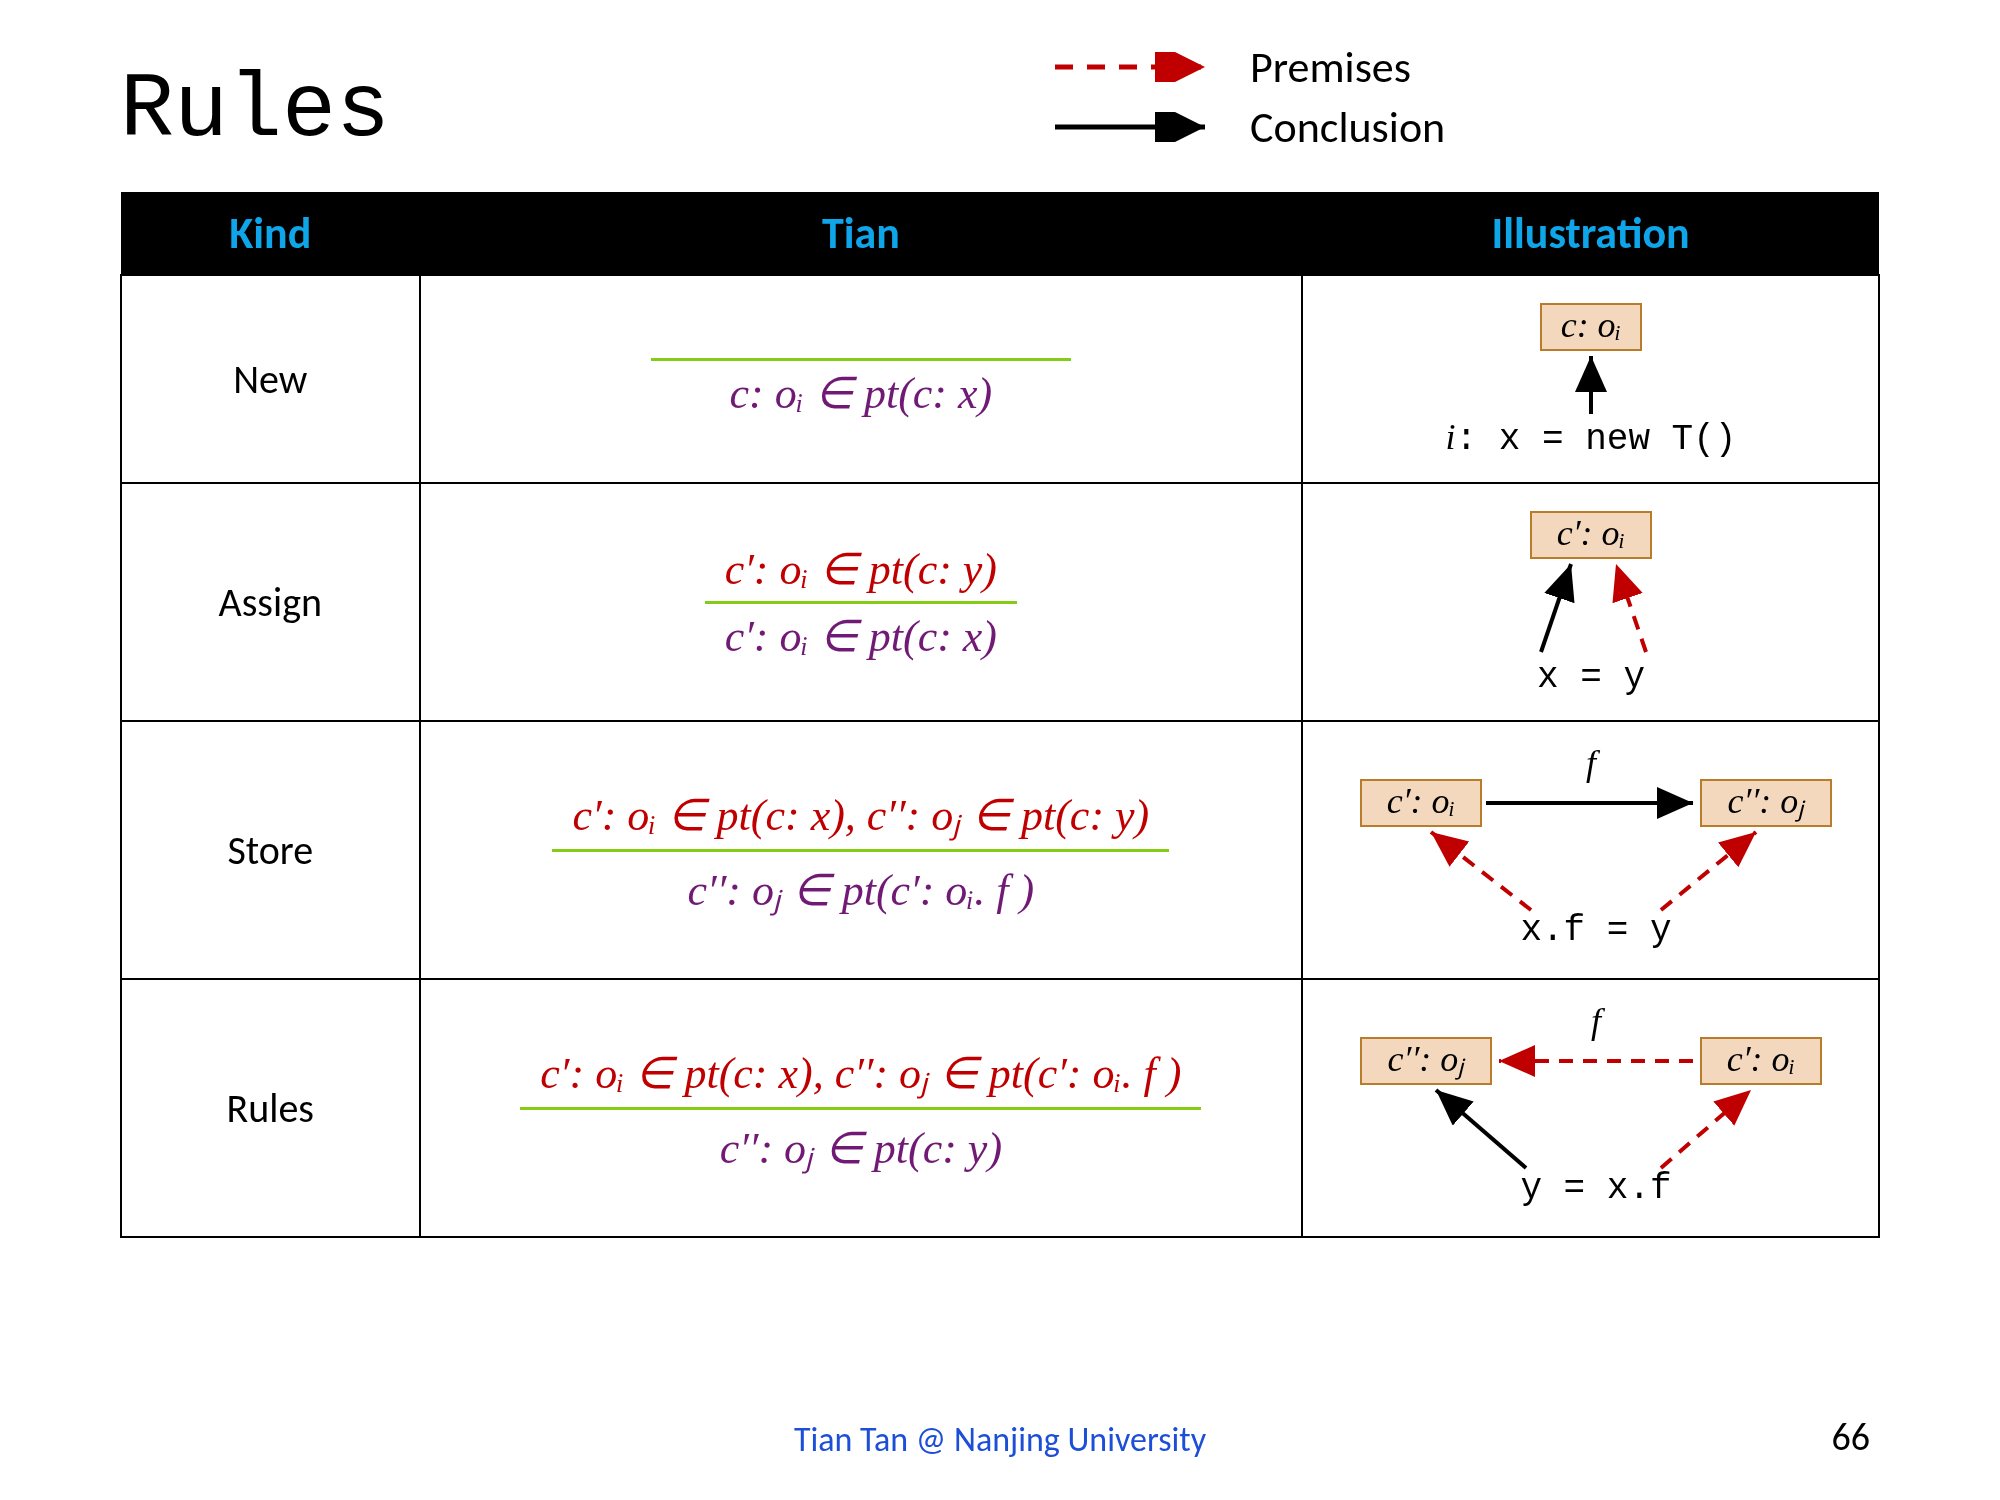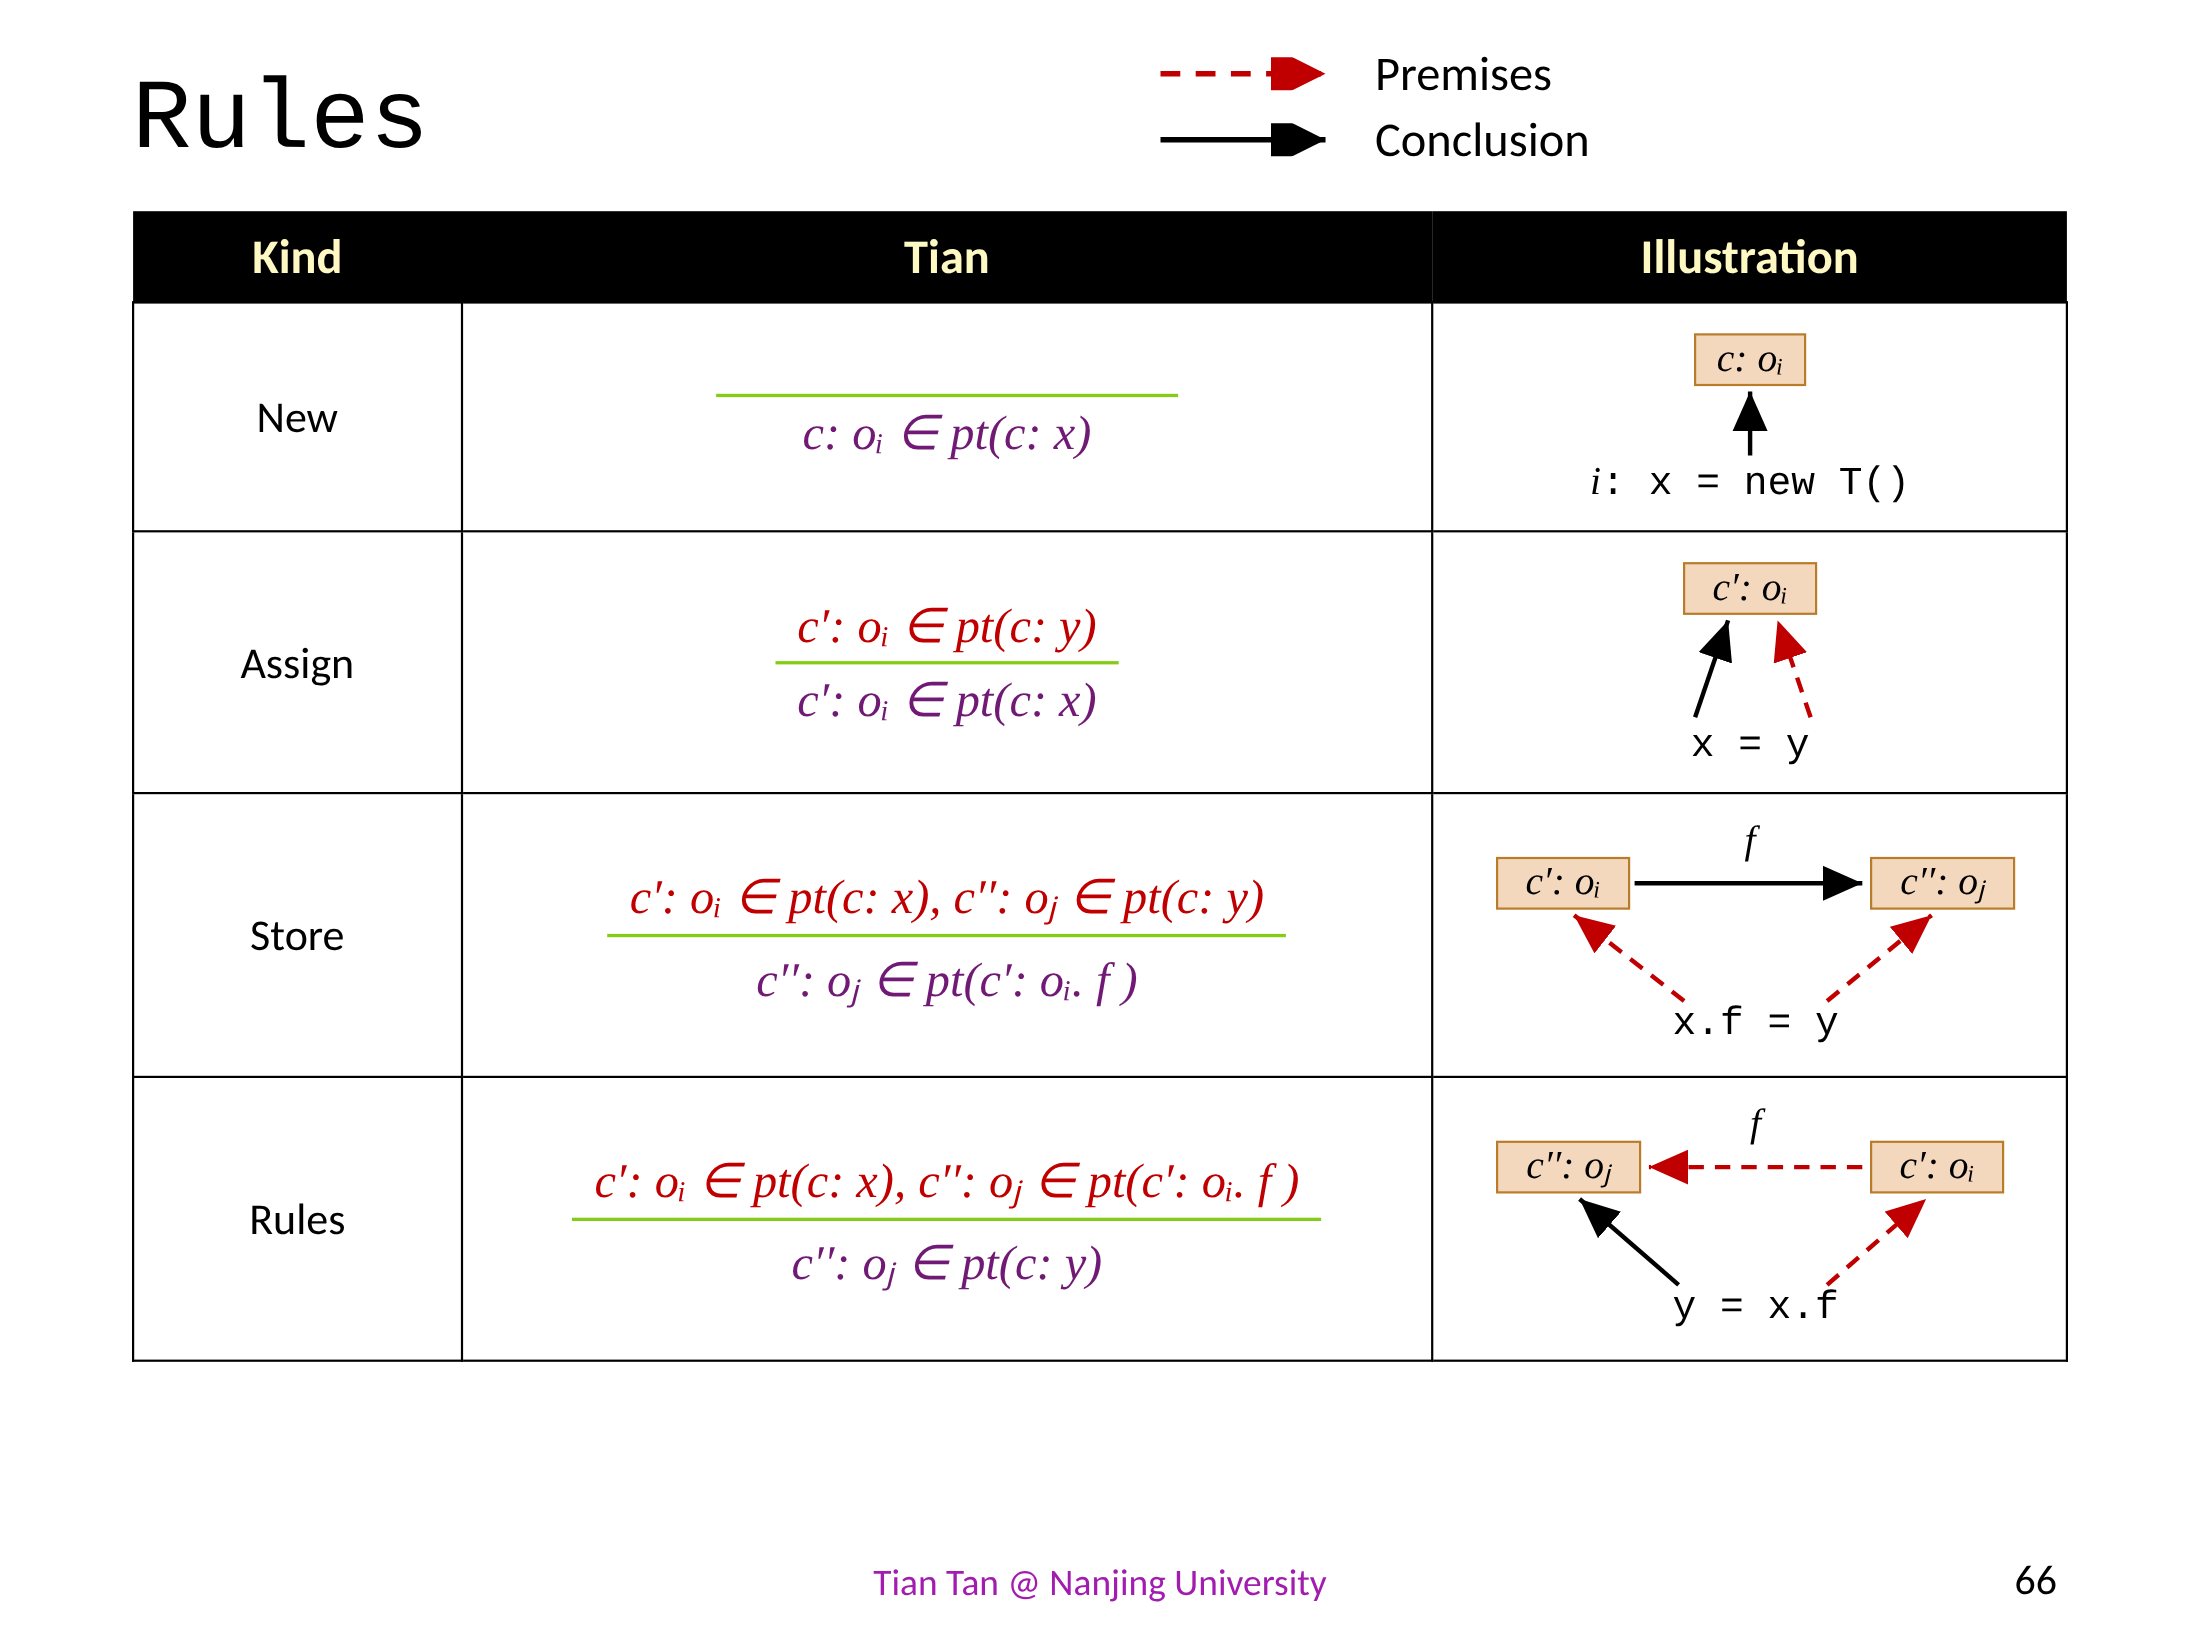--- a/index.html
+++ b/index.html
@@ -40,21 +40,21 @@
   .legend-row svg { flex: 0 0 auto; }
   .legend-prem { color: #000000; }
   table.rules {
     border-collapse: collapse;
     width: 100%;
     margin-top: 30px;
     font-size: 40px;
   }
   table.rules thead th {
     background: #000;
-    color: #fef9c3;
+    color: #0ea5e9;
     font-weight: 700;
     padding: 14px 10px;
     text-align: center;
     font-size: 44px;
   }
   table.rules td {
     border: 2px solid #000;
     padding: 18px 18px;
     vertical-align: middle;
     text-align: center;
@@ -110,21 +110,21 @@
     font-family: Consolas,"Courier New",monospace;
     font-size: 36px;
     fill: #000;
   }
   .footer {
     position: absolute;
     bottom: 40px;
     width: 2000px;
     left: 0;
     text-align: center;
-    color: #a21caf;
+    color: #1d4ed8;
     font-size: 34px;
   }
   .pagenum {
     position: absolute;
     right: 130px;
     bottom: 40px;
     font-size: 38px;
     color: #000;
   }
 </style>

